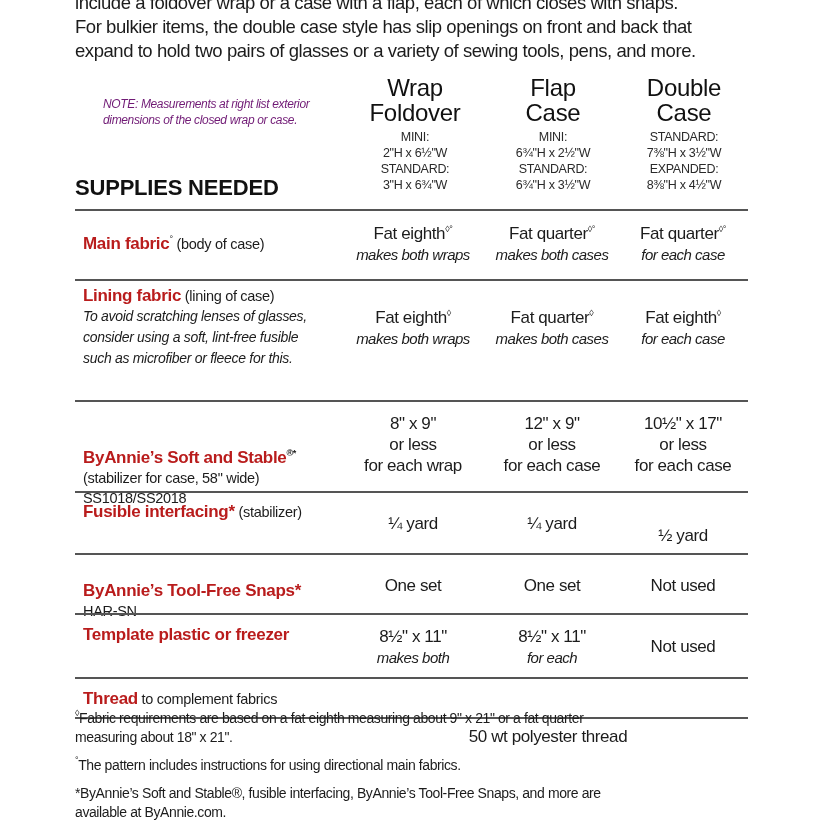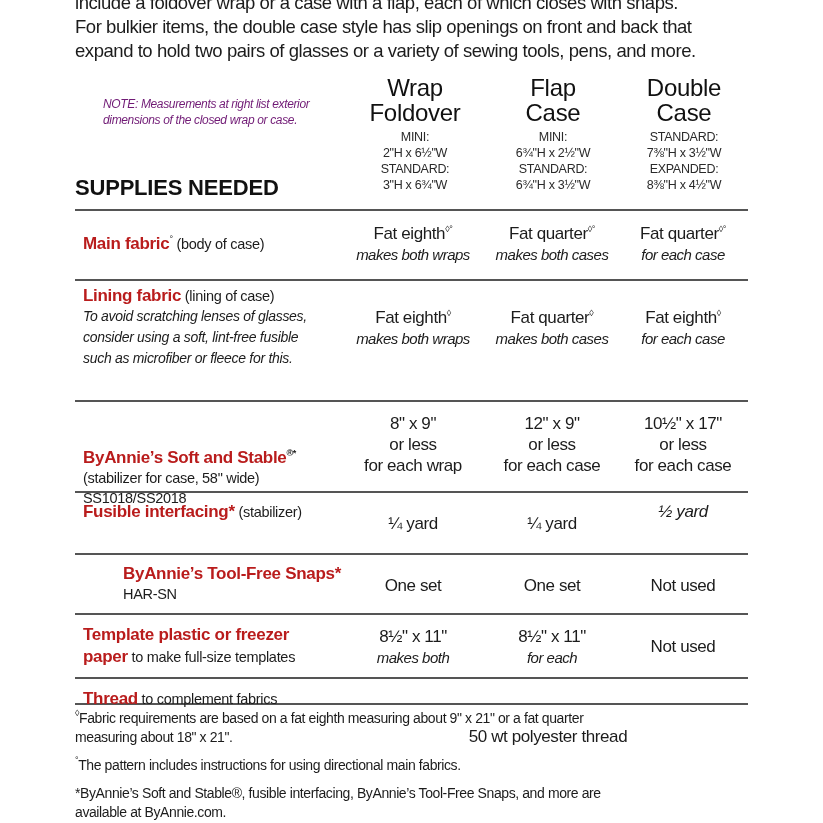--- a/index.html
+++ b/index.html
@@ -251,50 +251,49 @@
       <div>for each case</div>
     </div>
   </div>
 
   <div class="row" style="height:62px;">
     <div class="cell-label" style="top:9px; line-height:20px;">
       <div><span class="strong">Fusible interfacing*</span><span> (stabilizer)</span></div>
     </div>
     <div class="cell c1" style="top:20px;">¼ yard</div>
     <div class="cell c2" style="top:20px;">¼ yard</div>
-    <div class="cell c3" style="top:8px;font-style:italic;">½ yard</div>
+    <div class="cell c3" style="top:32px;">½ yard</div>
   </div>
 
   <div class="row" style="height:60px;">
-    <div class="cell-label" style="top:9px; line-height:20px;margin-left:40px;">
+    <div class="cell-label" style="top:26px; line-height:20px;">
       <div><span class="strong">ByAnnie’s Tool-Free Snaps*</span></div>
       <div>HAR-SN</div>
     </div>
     <div class="cell c1" style="top:20px;">One set</div>
     <div class="cell c2" style="top:20px;">One set</div>
     <div class="cell c3" style="top:20px;">Not used</div>
   </div>
 
   <div class="row" style="height:64px;">
     <div class="cell-label" style="top:9px; line-height:22px;">
       <div><span class="strong">Template plastic or freezer</span></div>
-      <div><span class="strong">paper</span><span> to make full-size templates</span></div>
     </div>
     <div class="cell c1" style="top:11px;">
       <span>8½" x 11"</span>
       <span class="sub">makes both</span>
     </div>
     <div class="cell c2" style="top:11px;">
       <span>8½" x 11"</span>
       <span class="sub">for each</span>
     </div>
     <div class="cell c3" style="top:21px;">Not used</div>
   </div>
 
-  <div class="row last" style="height:28px;">
+  <div class="row last" style="height:42px;">
     <div class="cell-label" style="top:9px;">
       <span class="strong">Thread</span><span> to complement fabrics</span>
     </div>
     <div class="cell span-cell" style="top:9px;">50 wt polyester thread</div>
   </div>
 </div>
 
 <div class="footnotes">
   <p>
     <sup>◊</sup><span>Fabric requirements are based on a fat eighth measuring about 9" x 21" or a fat quarter</span><br>

